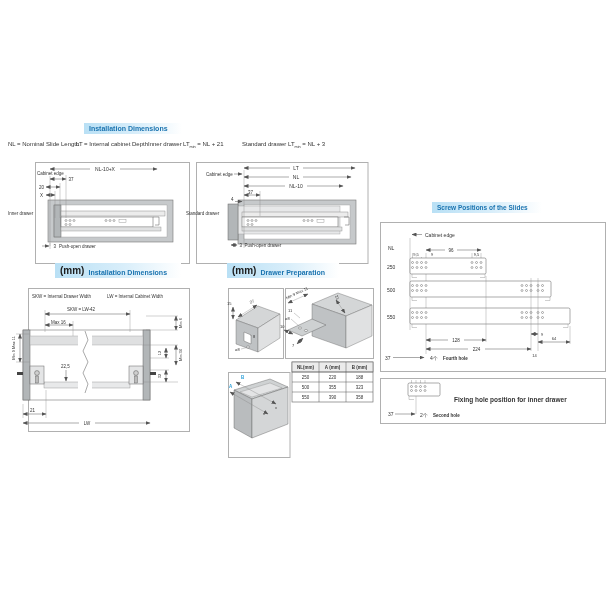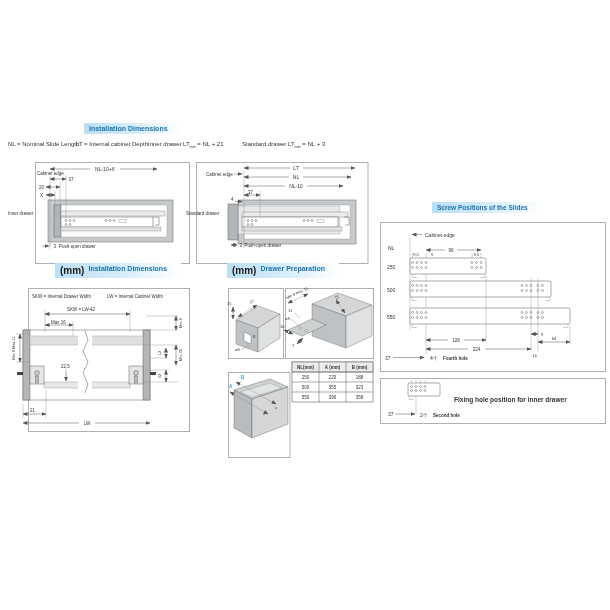--- a/index.html
+++ b/index.html
@@ -1,17 +1,17 @@
 <!DOCTYPE html>
 <html><head>
 <meta charset="utf-8">
 <style>
   *{margin:0;padding:0;box-sizing:border-box}
   html,body{width:610px;height:610px;background:#fff;font-family:"Liberation Sans",sans-serif;position:relative;overflow:hidden}
-  .hdr{position:absolute;display:flex;align-items:flex-start;gap:4px;padding:2px 14px 2px 5px;
+  .hdr{position:absolute;display:flex;align-items:flex-end;gap:4px;padding:2px 14px 2px 5px;
        background:linear-gradient(90deg,#b9e0f5 0%,#d9eefa 55%,#ffffff 100%);
        color:#1b74b0;font-weight:bold;font-size:7px;white-space:nowrap}
   .hdr .mm{font-size:10px;color:#1c1c1c;font-weight:bold;letter-spacing:0}
   svg{position:absolute;overflow:visible}
   svg text{font-family:"Liberation Sans",sans-serif;fill:#333}
   .pnl{fill:#fff;stroke:#b0b0b0;stroke-width:1}
   .dl{stroke:#555;stroke-width:0.5;fill:none}
   .thin{stroke:#888;stroke-width:0.4;fill:none}
   .arr{marker-start:url(#ar);marker-end:url(#ar)}
   .arrE{marker-end:url(#ar)}

